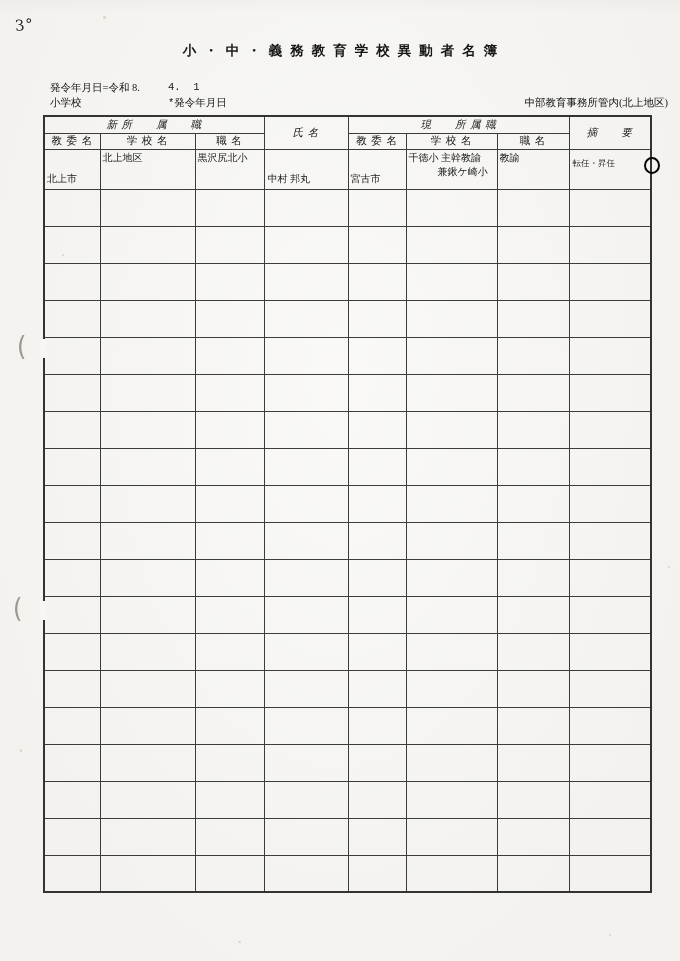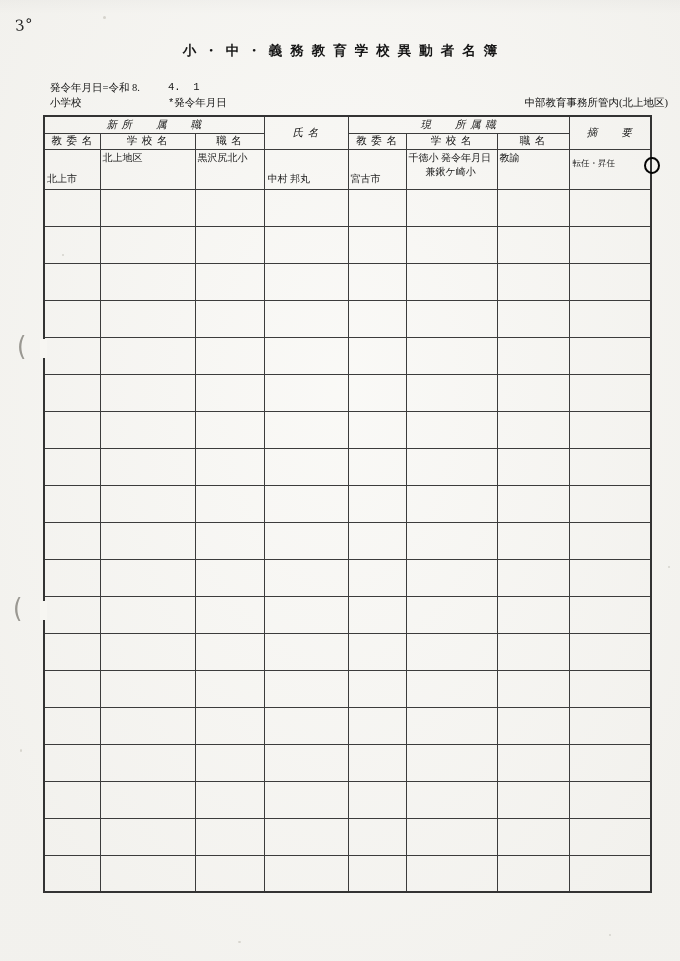--- a/index.html
+++ b/index.html
@@ -49,21 +49,21 @@
     font-size:10.5px; text-align:center; vertical-align:middle;
     letter-spacing:1px; white-space:pre; color:#141414;
   }
   th.span2 { font-size:11px; }
   tr.r1 { height:40px; }
   tr.re { height:37px; }
   td.cell { font-size:10px; vertical-align:top; padding:1px 2px; white-space:pre; }
   td.bottom { vertical-align:bottom; padding-bottom:3px; }
   td.name-cell { padding-left:3px; }
   td.remarks-cell { font-size:8.5px; padding-left:3px; padding-top:8px; }
-  .school-line2 { display:block; padding-left:17px; }
+  .school-line2 { display:block; padding-left:29px; }
 
   .circle-mark {
     position:absolute; left:644px; top:157px; width:16px; height:17px;
     border:2.5px solid #050505; border-radius:50%;
     background:transparent;
   }
   .punch {
     position:absolute; font-family:"DejaVu Sans", sans-serif;
     color:#9a9892; font-size:24px; font-weight:normal; transform:scaleY(1.1);
   }
@@ -121,21 +121,21 @@
         <th>職 名</th>
       </tr>
     </thead>
     <tbody id="roster-body">
       <tr class="r1">
         <td class="cell bottom">北上市</td>
         <td class="cell">北上地区</td>
         <td class="cell">黒沢尻北小</td>
         <td class="cell bottom name-cell">中村 邦丸</td>
         <td class="cell bottom">宮古市</td>
-        <td class="cell"><span>千徳小 発令年月日</span><span class="school-line2">兼鍬ケ崎小</span></td>
+        <td class="cell"><span>千徳小 主幹教諭</span><span class="school-line2">兼鍬ケ崎小</span></td>
         <td class="cell">教諭</td>
         <td class="cell remarks-cell">転任・昇任</td>
       </tr>
     <tr class="re">
           <td class="cell"></td>
           <td class="cell"></td>
           <td class="cell"></td>
           <td class="cell"></td>
           <td class="cell"></td>
           <td class="cell"></td>

